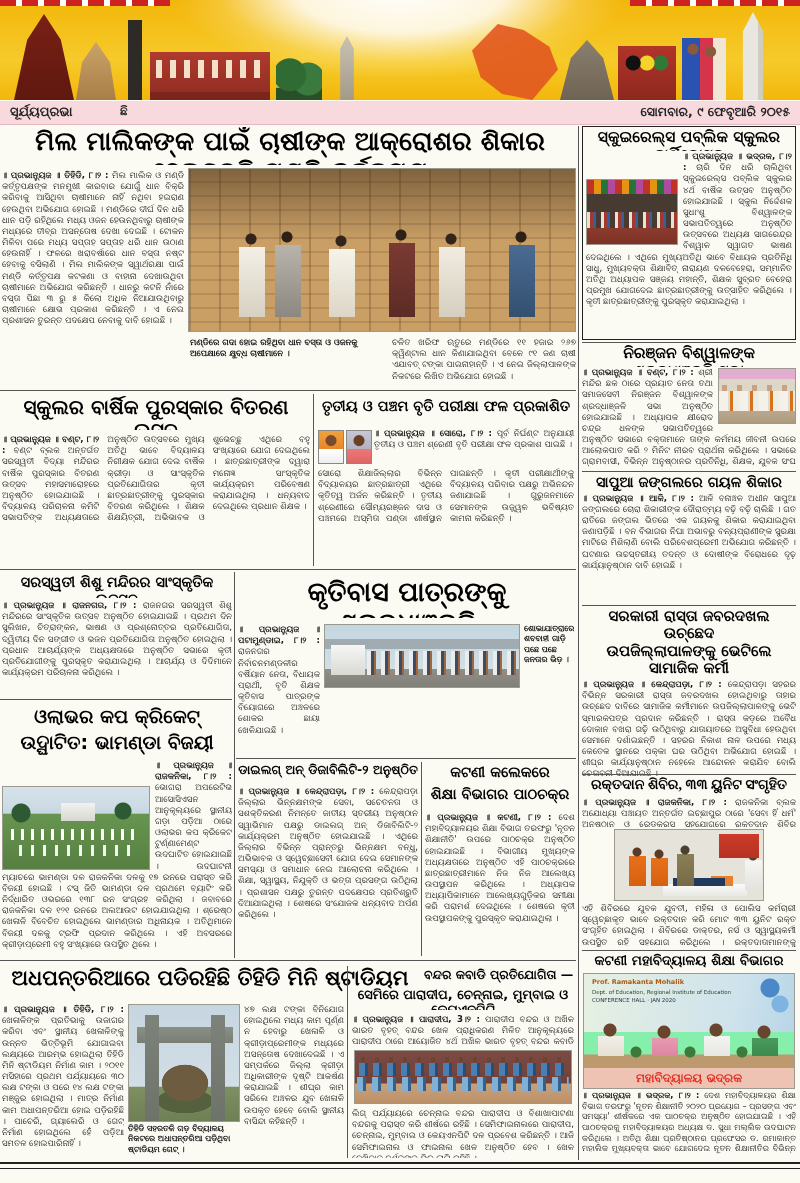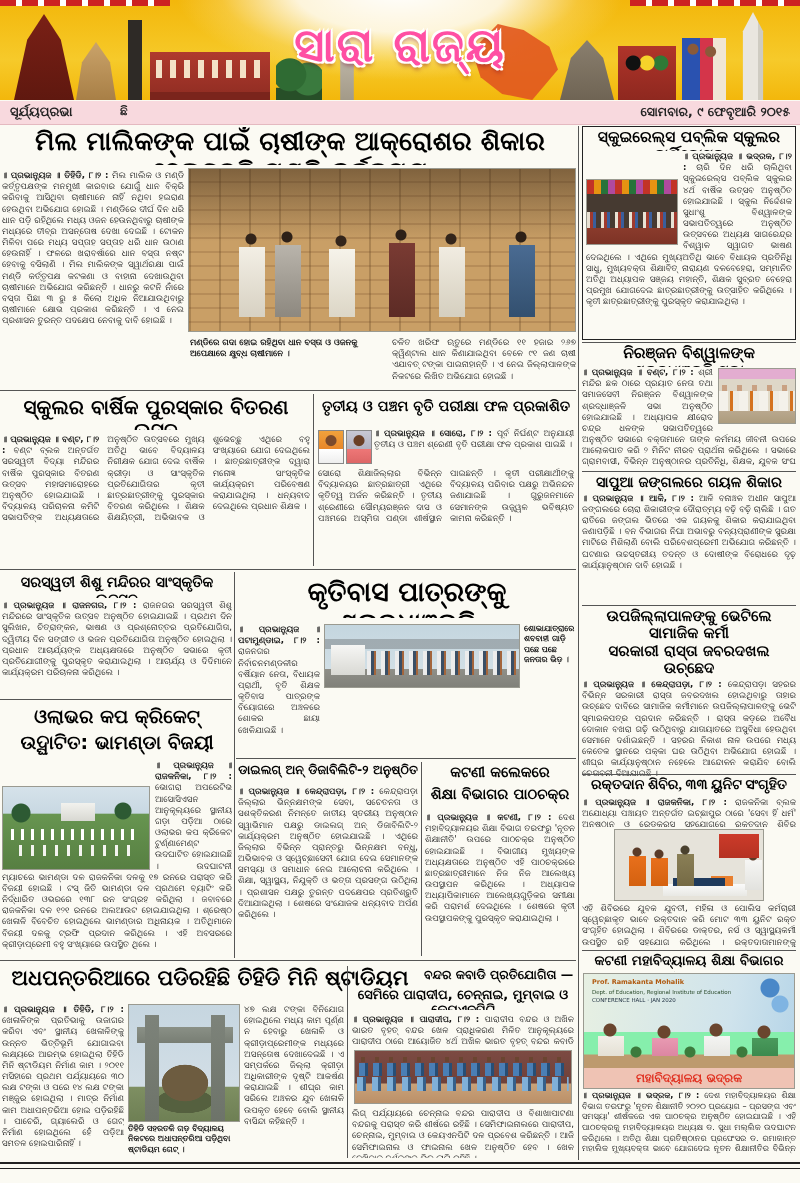--- a/index.html
+++ b/index.html
@@ -144,21 +144,20 @@
     <div class="bld" style="left:150px;top:52px;width:120px;height:48px;background:linear-gradient(#b03a2e,#8e2c22);box-shadow:inset 0 -8px 0 #7a241c;"></div>
     <div class="bld" style="left:156px;top:60px;width:108px;height:18px;background:repeating-linear-gradient(90deg,#f3e2c8 0 6px,transparent 6px 14px);"></div>
     <div class="bld" style="left:276px;top:58px;width:46px;height:42px;background:radial-gradient(circle at 30% 40%,#2f6b33 16px,transparent 17px),radial-gradient(circle at 70% 50%,#3a7a3e 16px,transparent 17px),linear-gradient(transparent 70%,#274f28 71%);"></div>
     <div class="bld" style="left:330px;top:36px;width:34px;height:64px;background:linear-gradient(#c9c2b4,#a39a88);clip-path:polygon(50% 0,70% 20%,70% 100%,30% 100%,30% 20%);"></div>
     <div class="bld" style="left:472px;top:24px;width:86px;height:76px;background:#e1561f;clip-path:polygon(30% 0,60% 8%,90% 30%,100% 60%,70% 100%,35% 92%,10% 70%,0 35%);opacity:.9;"></div>
     <div class="bld" style="left:560px;top:40px;width:54px;height:60px;background:linear-gradient(#8a7f6e,#6f6454);clip-path:polygon(50% 0,80% 30%,100% 100%,0 100%,20% 30%);"></div>
     <div class="bld" style="left:618px;top:46px;width:58px;height:54px;background:linear-gradient(#b0342a,#8e281f);"></div>
     <div class="bld" style="left:624px;top:52px;width:46px;height:22px;background:radial-gradient(circle at 20% 50%,#111 7px,transparent 8px),radial-gradient(circle at 50% 50%,#f6d32a 7px,transparent 8px),radial-gradient(circle at 80% 50%,#2f7a36 7px,transparent 8px);"></div>
     <div class="bld" style="left:682px;top:38px;width:44px;height:62px;background:radial-gradient(circle at 25% 18%,#8a5a3a 5px,transparent 6px),radial-gradient(circle at 65% 22%,#8a5a3a 5px,transparent 6px),linear-gradient(90deg,#2a52b0 0 40%,#d4354a 40% 70%,#f0e6d4 70%);"></div>
     <div class="bld" style="left:730px;top:12px;width:46px;height:88px;background:linear-gradient(90deg,#e9e6df 0 60%,#cfccc2 60%);clip-path:polygon(50% 0,72% 22%,72% 100%,28% 100%,28% 22%);"></div>
-    <div id="mh-title">ସାରା ରାଜ୍ୟ</div>
   </div>
 
   <div id="datebar" class="abs">
     <span class="pname">ସୂର୍ଯ୍ୟପ୍ରଭା</span>
     <span class="pmark">ଛି</span>
     <span class="pdate">ସୋମବାର, ୯ ଫେବୃଆରି ୨୦୧୫</span>
   </div>
 
   <div class="abs hl" style="left:4px;top:127px;width:572px;height:38px;font-size:26px;">ମିଲ ମାଲିକଙ୍କ ପାଇଁ ଚାଷୀଙ୍କ ଆକ୍ରୋଶର ଶିକାର ହେଉଛନ୍ତି ମଣ୍ଡି କର୍ତ୍ତୃପକ୍ଷ</div>
   <div class="abs txt" style="left:2px;top:170px;width:182px;height:218px;">
@@ -194,22 +193,22 @@
   <div class="abs" style="left:582px;top:474px;width:214px;height:130px;">
     <div class="hl" style="font-size:14.5px;">ସାପୁଆ ଜଙ୍ଗଲରେ ଗୟଳ ଶିକାର</div>
     <div class="txt" style="height:88px;margin-top:2px;">
       <b class="dl">॥ ପ୍ରଭାନ୍ୟୁଜ ॥ ଆଳି, ୮।୨ :</b>
       <span>ଆଳି ବନାଞ୍ଚଳ ଅଧୀନ ସାପୁଆ ଜଙ୍ଗଲରେ ଚୋରା ଶିକାରୀଙ୍କ ଦୌରାତ୍ମ୍ୟ ବଢ଼ି ବଢ଼ି ଚାଲିଛି । ଗତ ରାତିରେ ଜଙ୍ଗଲ ଭିତରେ ଏକ ଗୟଳକୁ ଶିକାର କରାଯାଇଥିବା ଜଣାପଡ଼ିଛି । ବନ ବିଭାଗର ନିଘା ଅଭାବରୁ ବନ୍ୟପ୍ରାଣୀଙ୍କ ସୁରକ୍ଷା ମାଟିରେ ମିଶିଲାଣି ବୋଲି ପରିବେଶପ୍ରେମୀ ଅଭିଯୋଗ କରିଛନ୍ତି । ଘଟଣାର ଉଚ୍ଚସ୍ତରୀୟ ତଦନ୍ତ ଓ ଦୋଷୀଙ୍କ ବିରୋଧରେ ଦୃଢ଼ କାର୍ଯ୍ୟାନୁଷ୍ଠାନ ଦାବି ହୋଇଛି ।</span>
     </div>
   </div>
 
   <div class="abs hline" style="left:582px;top:605px;width:214px;"></div>
   <div class="abs" style="left:582px;top:608px;width:214px;height:164px;">
+    <div class="hl" style="font-size:15px;">ସରକାରୀ ରାସ୍ତା ଜବରଦଖଲ ଉଚ୍ଛେଦ</div>
     <div class="hl" style="font-size:15px;">ଉପଜିଲ୍ଲାପାଳଙ୍କୁ ଭେଟିଲେ ସାମାଜିକ କର୍ମୀ</div>
-    <div class="hl" style="font-size:15px;">ସରକାରୀ ରାସ୍ତା ଜବରଦଖଲ ଉଚ୍ଛେଦ</div>
     <div class="txt" style="height:118px;margin-top:2px;">
       <b class="dl">॥ ପ୍ରଭାନ୍ୟୁଜ ॥ କେନ୍ଦ୍ରାପଡ଼ା, ୮।୨ :</b>
       <span>କେନ୍ଦ୍ରାପଡ଼ା ସହରର ବିଭିନ୍ନ ସରକାରୀ ରାସ୍ତା ଜବରଦଖଲ ହୋଇଥିବାରୁ ତାହାର ଉଚ୍ଛେଦ ଦାବିରେ ସାମାଜିକ କର୍ମୀମାନେ ଉପଜିଲ୍ଲାପାଳଙ୍କୁ ଭେଟି ସ୍ମାରକପତ୍ର ପ୍ରଦାନ କରିଛନ୍ତି । ରାସ୍ତା କଡ଼ରେ ଅବୈଧ ଦୋକାନ ବଖରା ଗଢ଼ି ଉଠିଥିବାରୁ ଯାତାୟାତରେ ଅସୁବିଧା ହେଉଥିବା ସେମାନେ ଦର୍ଶାଇଛନ୍ତି । ସହରର ନିକାଶ ନାଳ ଉପରେ ମଧ୍ୟ କେତେକ ସ୍ଥାନରେ ପକ୍କା ଘର ଉଠିଥିବା ଅଭିଯୋଗ ହୋଇଛି । ଶୀଘ୍ର କାର୍ଯ୍ୟାନୁଷ୍ଠାନ ନହେଲେ ଆନ୍ଦୋଳନ କରାଯିବ ବୋଲି ଚେତାବନୀ ଦିଆଯାଇଛି ।</span>
     </div>
   </div>
 
   <div class="abs hline" style="left:582px;top:774px;width:214px;"></div>
   <div class="abs" style="left:582px;top:777px;width:214px;height:172px;">
     <div class="hl" style="font-size:14px;height:20px;font-family:Liberation Serif, serif;">ରକ୍ତଦାନ ଶିବିର, ୩୩ ୟୁନିଟ ସଂଗୃହିତ</div>
     <div class="txt" style="height:30px;">
@@ -303,20 +302,20 @@
     <span>ଖେଳାଳିଙ୍କ ପ୍ରତିଭାକୁ ଉଜାଗର କରିବା ଏବଂ ସ୍ଥାନୀୟ ଖେଳାଳିଙ୍କୁ ଉନ୍ନତ ଭିତ୍ତିଭୂମି ଯୋଗାଇବା ଲକ୍ଷ୍ୟରେ ଆରମ୍ଭ ହୋଇଥିଲା ତିହିଡି ମିନି ଷ୍ଟାଡିୟମ ନିର୍ମାଣ କାମ । ୨୦୧୧ ମସିହାରେ ପ୍ରଥମ ପର୍ଯ୍ୟାୟରେ ୩୦ ଲକ୍ଷ ଟଙ୍କା ଓ ପରେ ୧୪ ଲକ୍ଷ ଟଙ୍କା ମଞ୍ଜୁର ହୋଇଥିଲା । ମାତ୍ର ନିର୍ମାଣ କାମ ଅଧାପନ୍ତରିଆ ହୋଇ ପଡ଼ିରହିଛି । ପାଚେରି, ଗ୍ୟାଲେରି ଓ ଗେଟ୍ ନିର୍ମାଣ ହୋଇଥିଲେ ହେଁ ପଡ଼ିଆ ସମତଳ ହୋଇପାରିନାହିଁ ।</span>
   </div>
   <div class="abs photo ph-stadium" style="left:128px;top:1004px;width:112px;height:118px;"></div>
   <div class="abs cap" style="left:128px;top:1124px;width:112px;height:34px;font-size:8px;">ତିହିଡି ସହରତଳି ଗଡ଼ ବିଦ୍ୟାଳୟ ନିକଟରେ ଅଧାପନ୍ତରିଆ ପଡ଼ିଥିବା ଷ୍ଟାଡିୟମ ଗେଟ୍ ।</div>
   <div class="abs txt" style="left:244px;top:1004px;width:100px;height:154px;">୪୭ ଲକ୍ଷ ଟଙ୍କା ବିନିଯୋଗ ହୋଇଥିଲେ ମଧ୍ୟ କାମ ପୂର୍ଣ୍ଣ ନ ହେବାରୁ ଖେଳାଳି ଓ କ୍ରୀଡ଼ାପ୍ରେମୀଙ୍କ ମଧ୍ୟରେ ଅସନ୍ତୋଷ ଦେଖାଦେଇଛି । ଏ ସମ୍ପର୍କରେ ଜିଲ୍ଲା କ୍ରୀଡ଼ା ଅଧିକାରୀଙ୍କ ଦୃଷ୍ଟି ଆକର୍ଷଣ କରାଯାଇଛି । ଶୀଘ୍ର କାମ ସରିଲେ ଅଞ୍ଚଳର ଯୁବ ଖେଳାଳି ଉପକୃତ ହେବେ ବୋଲି ସ୍ଥାନୀୟ ବାସିନ୍ଦା କହିଛନ୍ତି ।</div>
 
   <div class="abs vline" style="left:347px;top:966px;height:192px;"></div>
   <div class="abs hl" style="left:424px;top:968px;width:150px;height:18px;font-size:12.5px;text-align:left;">ବନ୍ଦର କବାଡି ପ୍ରତିଯୋଗିତା —</div>
   <div class="abs hl" style="left:352px;top:988px;width:222px;height:22px;font-size:13px;">ସେମିରେ ପାରାଦୀପ, ଚେନ୍ନାଇ, ମୁମ୍ବାଇ ଓ କେୟଏନପିଟି</div>
   <div class="abs txt" style="left:352px;top:1014px;width:222px;height:34px;">
-    <b class="dl">॥ ପ୍ରଭାନ୍ୟୁଜ ॥ ପାରାଦୀପ, ୮।୨ :</b>
+    <b class="dl">॥ ପ୍ରଭାନ୍ୟୁଜ ॥ ପାରାଦୀପ, 3।୨ :</b>
     <span>ପାରାଦୀପ ବନ୍ଦର ଓ ଅଖିଳ ଭାରତ ବୃହତ୍ ବନ୍ଦର ଖେଳ ପ୍ରାଧିକରଣ ମିଳିତ ଆନୁକୂଲ୍ୟରେ ପାରାଦୀପ ଠାରେ ଆୟୋଜିତ ୪ର୍ଥ ଅଖିଳ ଭାରତ ବୃହତ୍ ବନ୍ଦର କବାଡି ପ୍ରତିଯୋଗିତା ଚାଲିଛି ।</span>
   </div>
   <div class="abs photo ph-kabaddi" style="left:354px;top:1050px;width:218px;height:54px;"></div>
   <div class="abs txt" style="left:352px;top:1108px;width:222px;height:50px;">ଲିଗ୍ ପର୍ଯ୍ୟାୟରେ ଚେନ୍ନାଇ ବନ୍ଦର ପାରାଦୀପ ଓ ବିଶାଖାପାଟଣା ବନ୍ଦରକୁ ପରାସ୍ତ କରି ଶୀର୍ଷରେ ରହିଛି । ସେମିଫାଇନାଲରେ ପାରାଦୀପ, ଚେନ୍ନାଇ, ମୁମ୍ବାଇ ଓ କେୟଏନପିଟି ଦଳ ପ୍ରବେଶ କରିଛନ୍ତି । ଆଜି ସେମିଫାଇନାଲ ଓ ଫାଇନାଲ ଖେଳ ଅନୁଷ୍ଠିତ ହେବ । ଖେଳ ଦେଖିବାକୁ ଦର୍ଶକଙ୍କ ଭିଡ଼ ଲାଗି ରହିଛି ।</div>
 
   <div class="abs" style="left:0;top:1162px;width:800px;height:4px;border-top:2px solid #222;border-bottom:1px solid #222;"></div>
 </div>
 
 </body></html>

